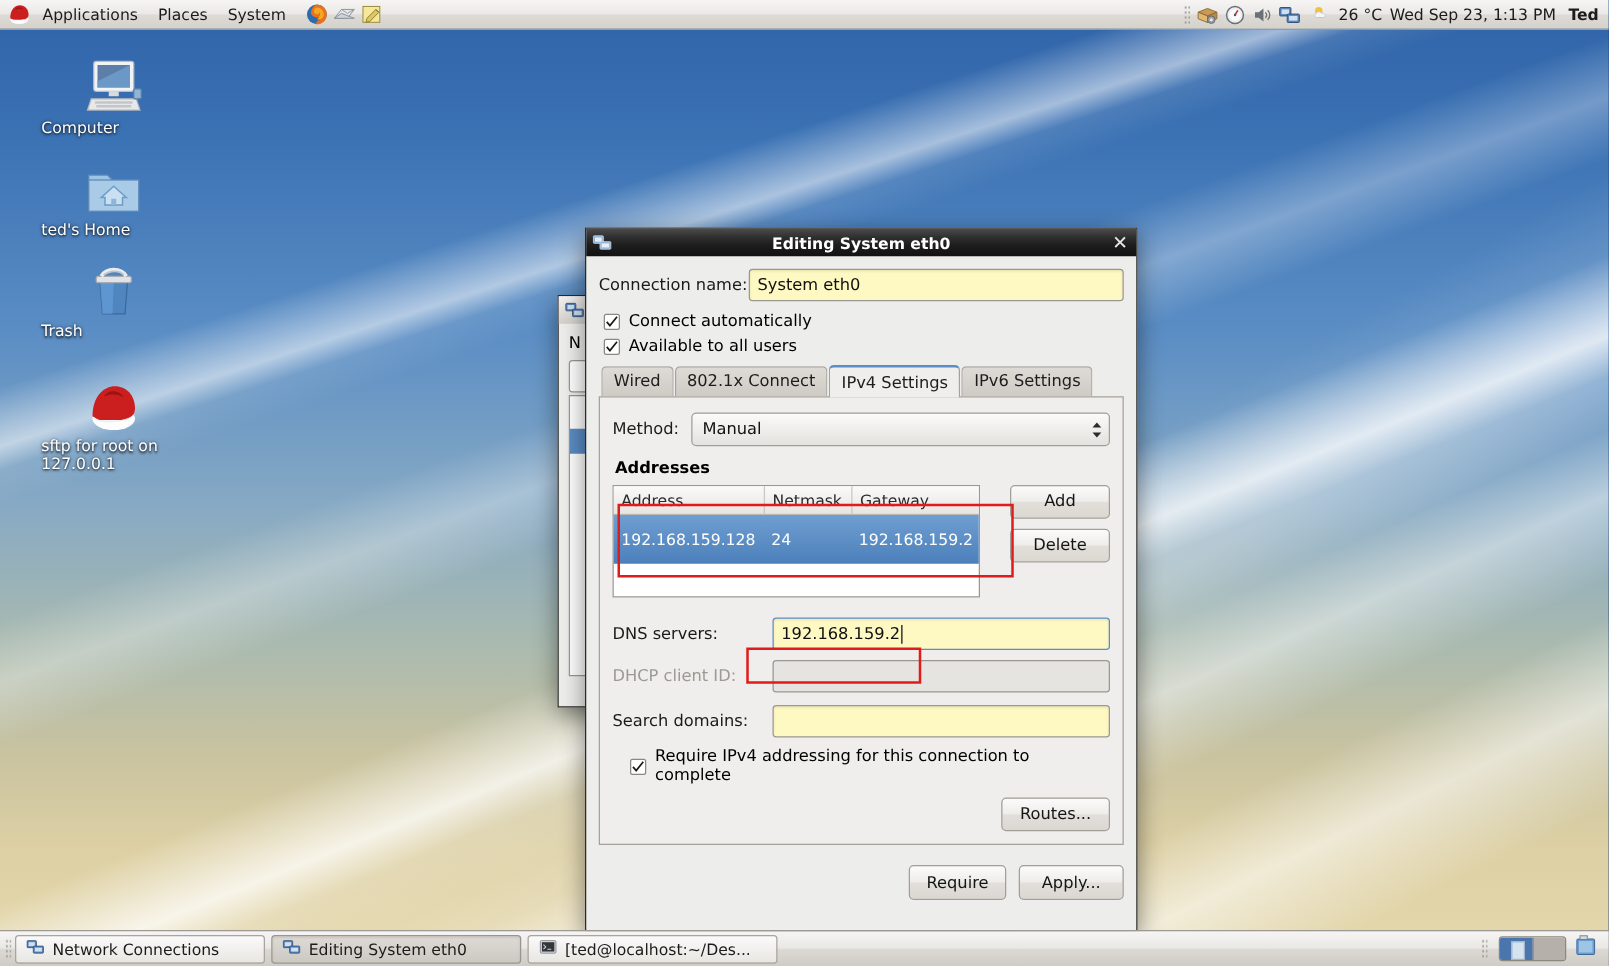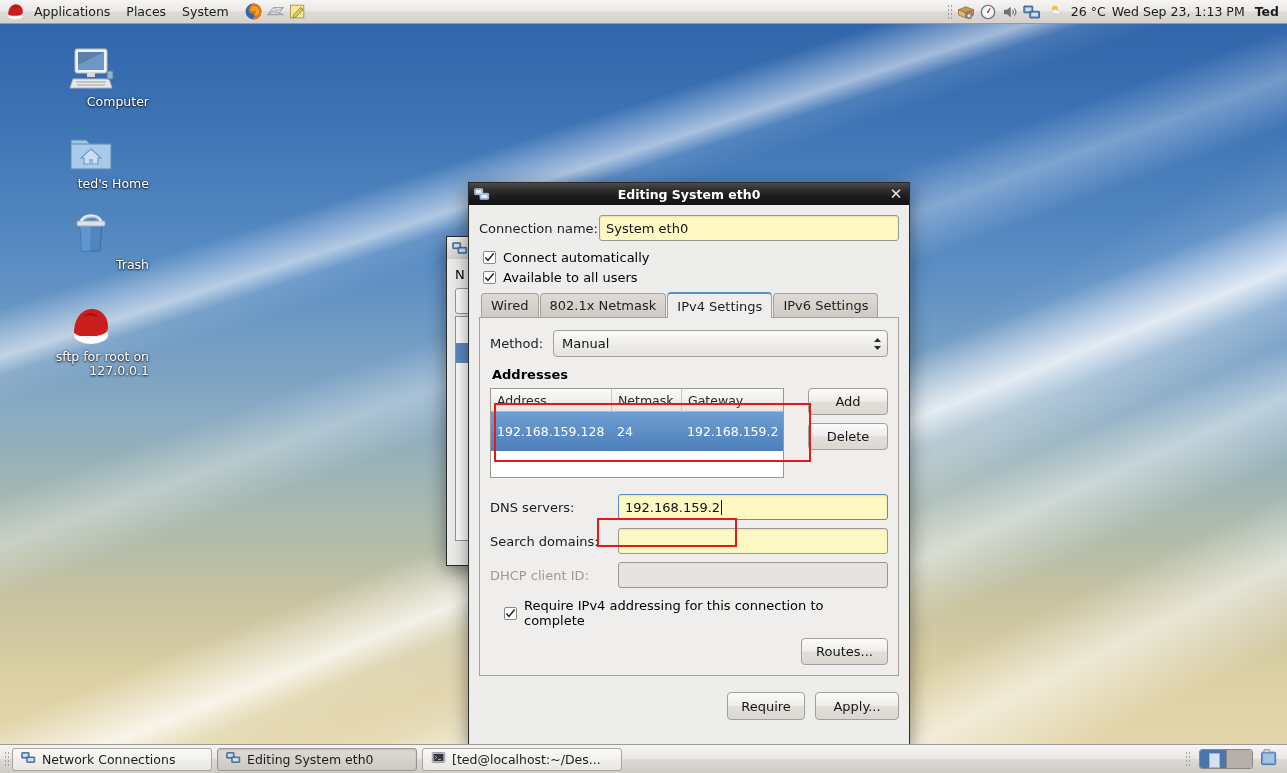--- a/index.html
+++ b/index.html
@@ -73,21 +73,21 @@
   .launcher { width:22px; height:22px; display:flex; align-items:center; justify-content:center; }
   .tray-ico { width:22px; height:22px; display:flex; align-items:center; justify-content:center; }
   .grip { width:5px; height:16px; margin-right:3px;
     background-image: radial-gradient(circle, #9a9690 0.8px, transparent 1px);
     background-size: 3px 4px; opacity:.85; }
   #clock-area { display:flex; align-items:center; gap:6px; font-size:12.5px; margin-left:6px; }
   #user-name { font-weight:bold; font-size:12.5px; margin-left:10px; margin-right:2px; }
 
   
   .desk-icon {
-    position:absolute; width:120px; text-align:right;
+    position:absolute; width:120px; text-align:left;
     color:#fff; font-size:12.5px; line-height:14px;
     text-shadow: 0 1px 2px rgba(0,0,0,.75), 0 0 3px rgba(0,0,0,.6);
     z-index:5; cursor:default;
   }
   .desk-icon .glyph { height:50px; display:flex; align-items:flex-end; justify-content:center; margin-bottom:3px; }
   .desk-icon .label { display:inline-block; padding:0 2px; }
 
   
   .window {
     position:absolute;
@@ -433,21 +433,21 @@
         <svg width="11" height="11" viewBox="0 0 12 12">
             <path d="M1.5 6 L4.3 9.3 L10.5 1.6" fill="none" stroke="#1a1a1a" stroke-width="1.5"></path>
           </svg>
       </span>
       <span>Available to all users</span>
     </div>
 
     <div class="notebook">
       <div class="tabs">
         <div class="tab">Wired</div>
-        <div class="tab">802.1x Netmask</div>
+        <div class="tab">802.1x Connect</div>
         <div class="tab active">IPv4 Settings</div>
         <div class="tab">IPv6 Settings</div>
       </div>
 
       <div class="tabpage">
 
         <div class="form-row" style="margin-bottom:4px;">
           <div class="form-label" style="width:63px;">Method:</div>
           <div class="combo" style="flex:1;">
             <span>Manual</span>
@@ -482,28 +482,28 @@
         </div>
 
         <div class="form-row" style="margin-top:16px; margin-bottom:8px;">
           <div class="form-label" style="width:128px;">DNS servers:</div>
           <div class="txtinput" style="flex:1; border-color:#5b8cc4;">
             <span>192.168.159.2</span>
               <span style="display:inline-block;width:1px;height:15px;background:#111;margin-left:1px;"></span>
           </div>
         </div>
 
+        <div class="form-row" style="margin-bottom:10px;">
+          <div class="form-label" style="width:128px; color:#9d9a95;">DHCP client ID:</div>
+          <div class="txtinput disabled" style="flex:1;"></div>
+        </div>
+
         <div class="form-row" style="margin-bottom:8px;">
           <div class="form-label" style="width:128px;">Search domains:</div>
           <div class="txtinput" style="flex:1;"></div>
-        </div>
-
-        <div class="form-row" style="margin-bottom:10px;">
-          <div class="form-label" style="width:128px; color:#9d9a95;">DHCP client ID:</div>
-          <div class="txtinput disabled" style="flex:1;"></div>
         </div>
 
         <div class="chkrow" style="margin-left:14px; margin-bottom:10px;">
           <span class="chk">
             <svg width="11" height="11" viewBox="0 0 12 12">
                 <path d="M1.5 6 L4.3 9.3 L10.5 1.6" fill="none" stroke="#1a1a1a" stroke-width="1.5"></path>
               </svg>
           </span>
           <span>Require IPv4 addressing for this connection to complete</span>
         </div>

